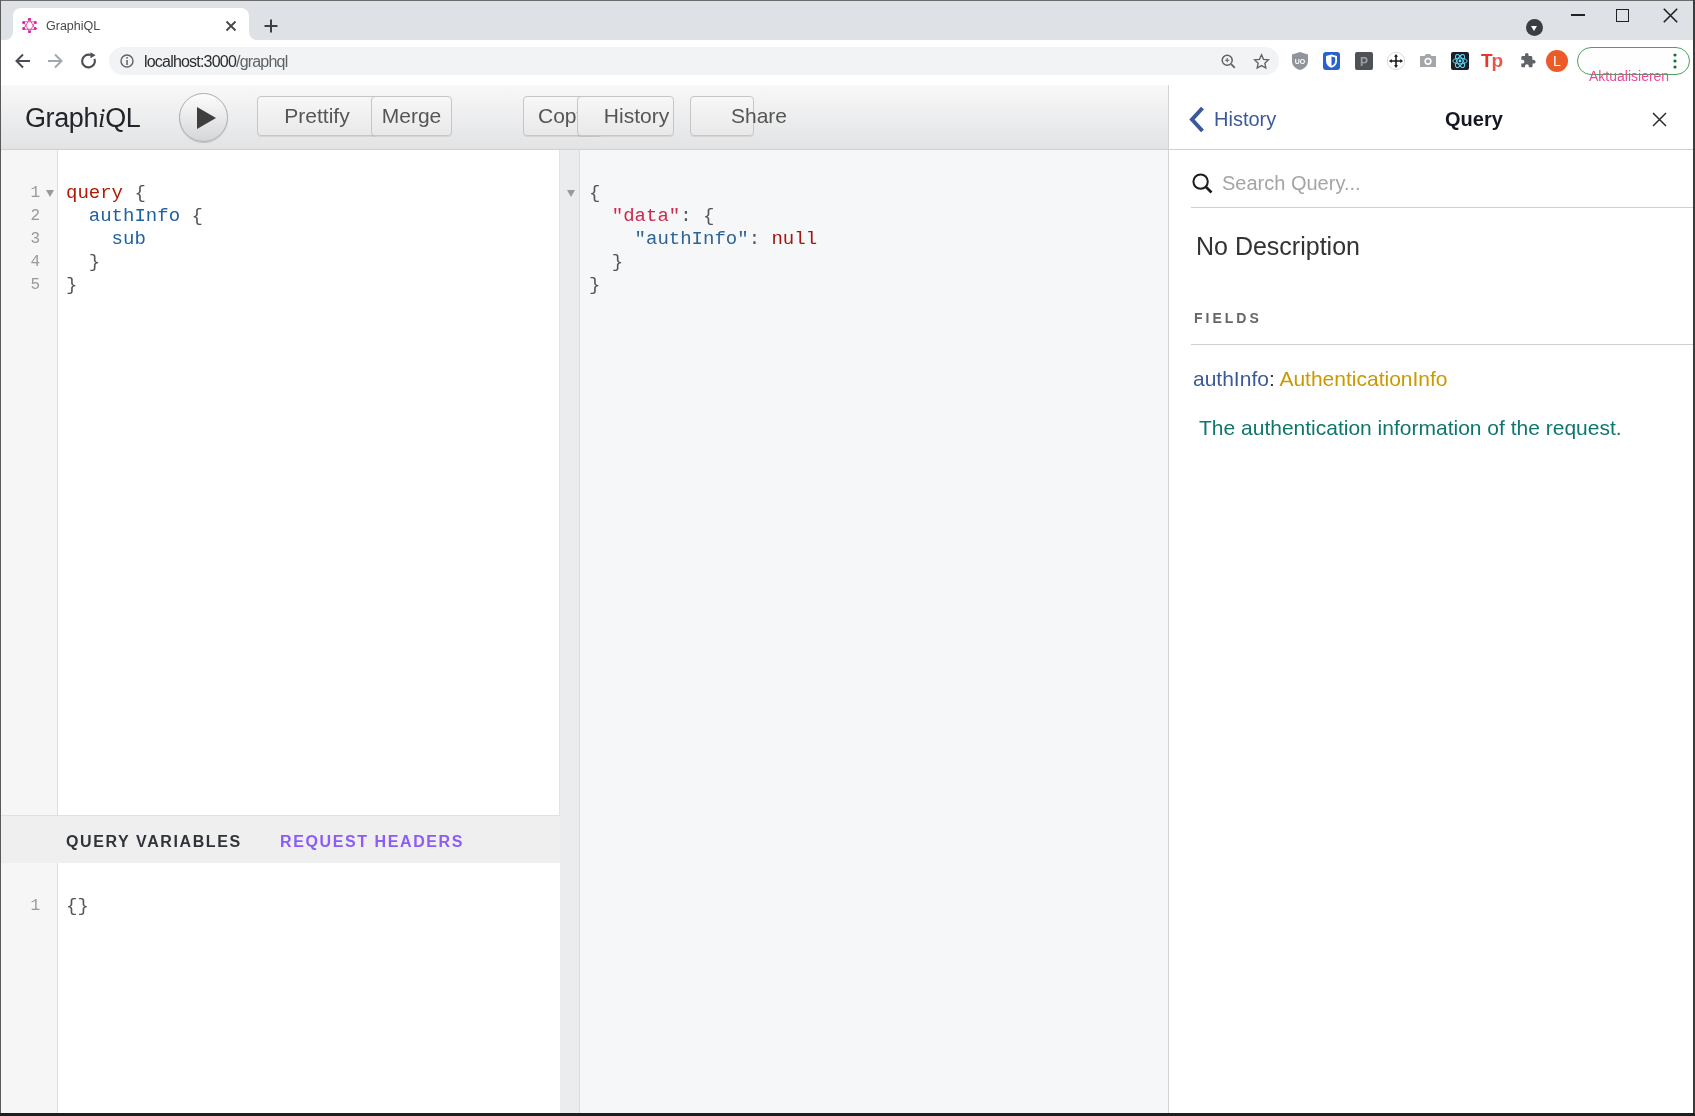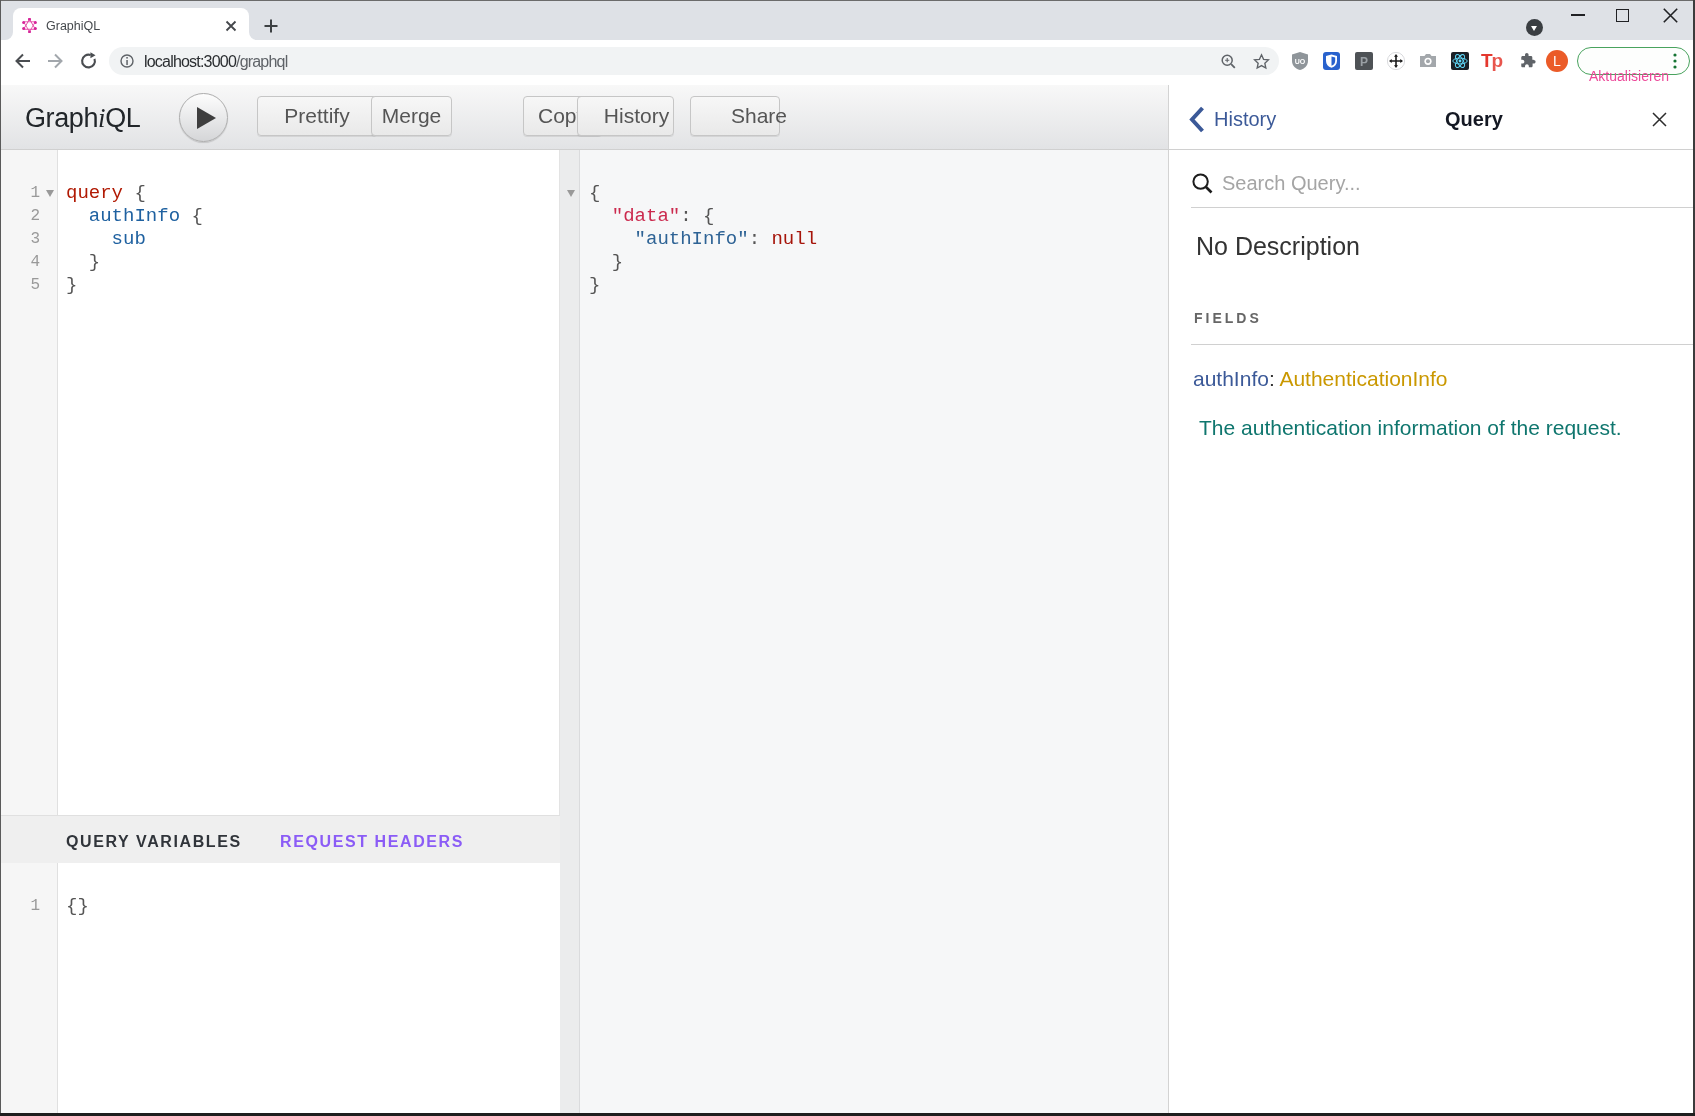--- a/index.html
+++ b/index.html
@@ -189,21 +189,21 @@
   </div>
 
   <div class="abs" id="topbar"></div>
   <div class="abs" id="logo">Graph<em>i</em>QL</div>
   <div class="abs" id="playbtn"></div>
   <div class="abs" id="playtri"></div>
   <div class="abs tbtn" style="left:257px;width:120px;">Prettify</div>
   <div class="abs tbtn" style="left:371px;width:81px;">Merge</div>
   <div class="abs tbtn" style="left:480px;width:79px;margin-left:43px;">Copy</div>
   <div class="abs tbtn" style="left:577px;width:97px;padding-left:22px;">History</div>
-  <div class="abs tbtn" style="left:690px;width:90px;padding-left:40px;">Share</div>
+  <div class="abs tbtn" style="left:690px;width:64px;padding-left:40px;">Share</div>
 
   <div class="abs" id="qeditor"></div>
   <div class="abs" id="qgutter"></div>
   <div class="abs mono lnum" style="left:0;top:182px;">1<br>2<br>3<br>4<br>5</div>
   <div class="abs" id="fold1" style="left:46px;top:190px;width:0;height:0;border-top:7px solid #999;border-left:4.5px solid transparent;border-right:4.5px solid transparent;"></div>
   <div class="abs mono" style="left:66px;top:182px;color:#555;"><span style="color:#B11A04">query</span> {
   <span style="color:#1F61A0">authInfo</span> {
     <span style="color:#1F61A0">sub</span>
   }
 }</div>

